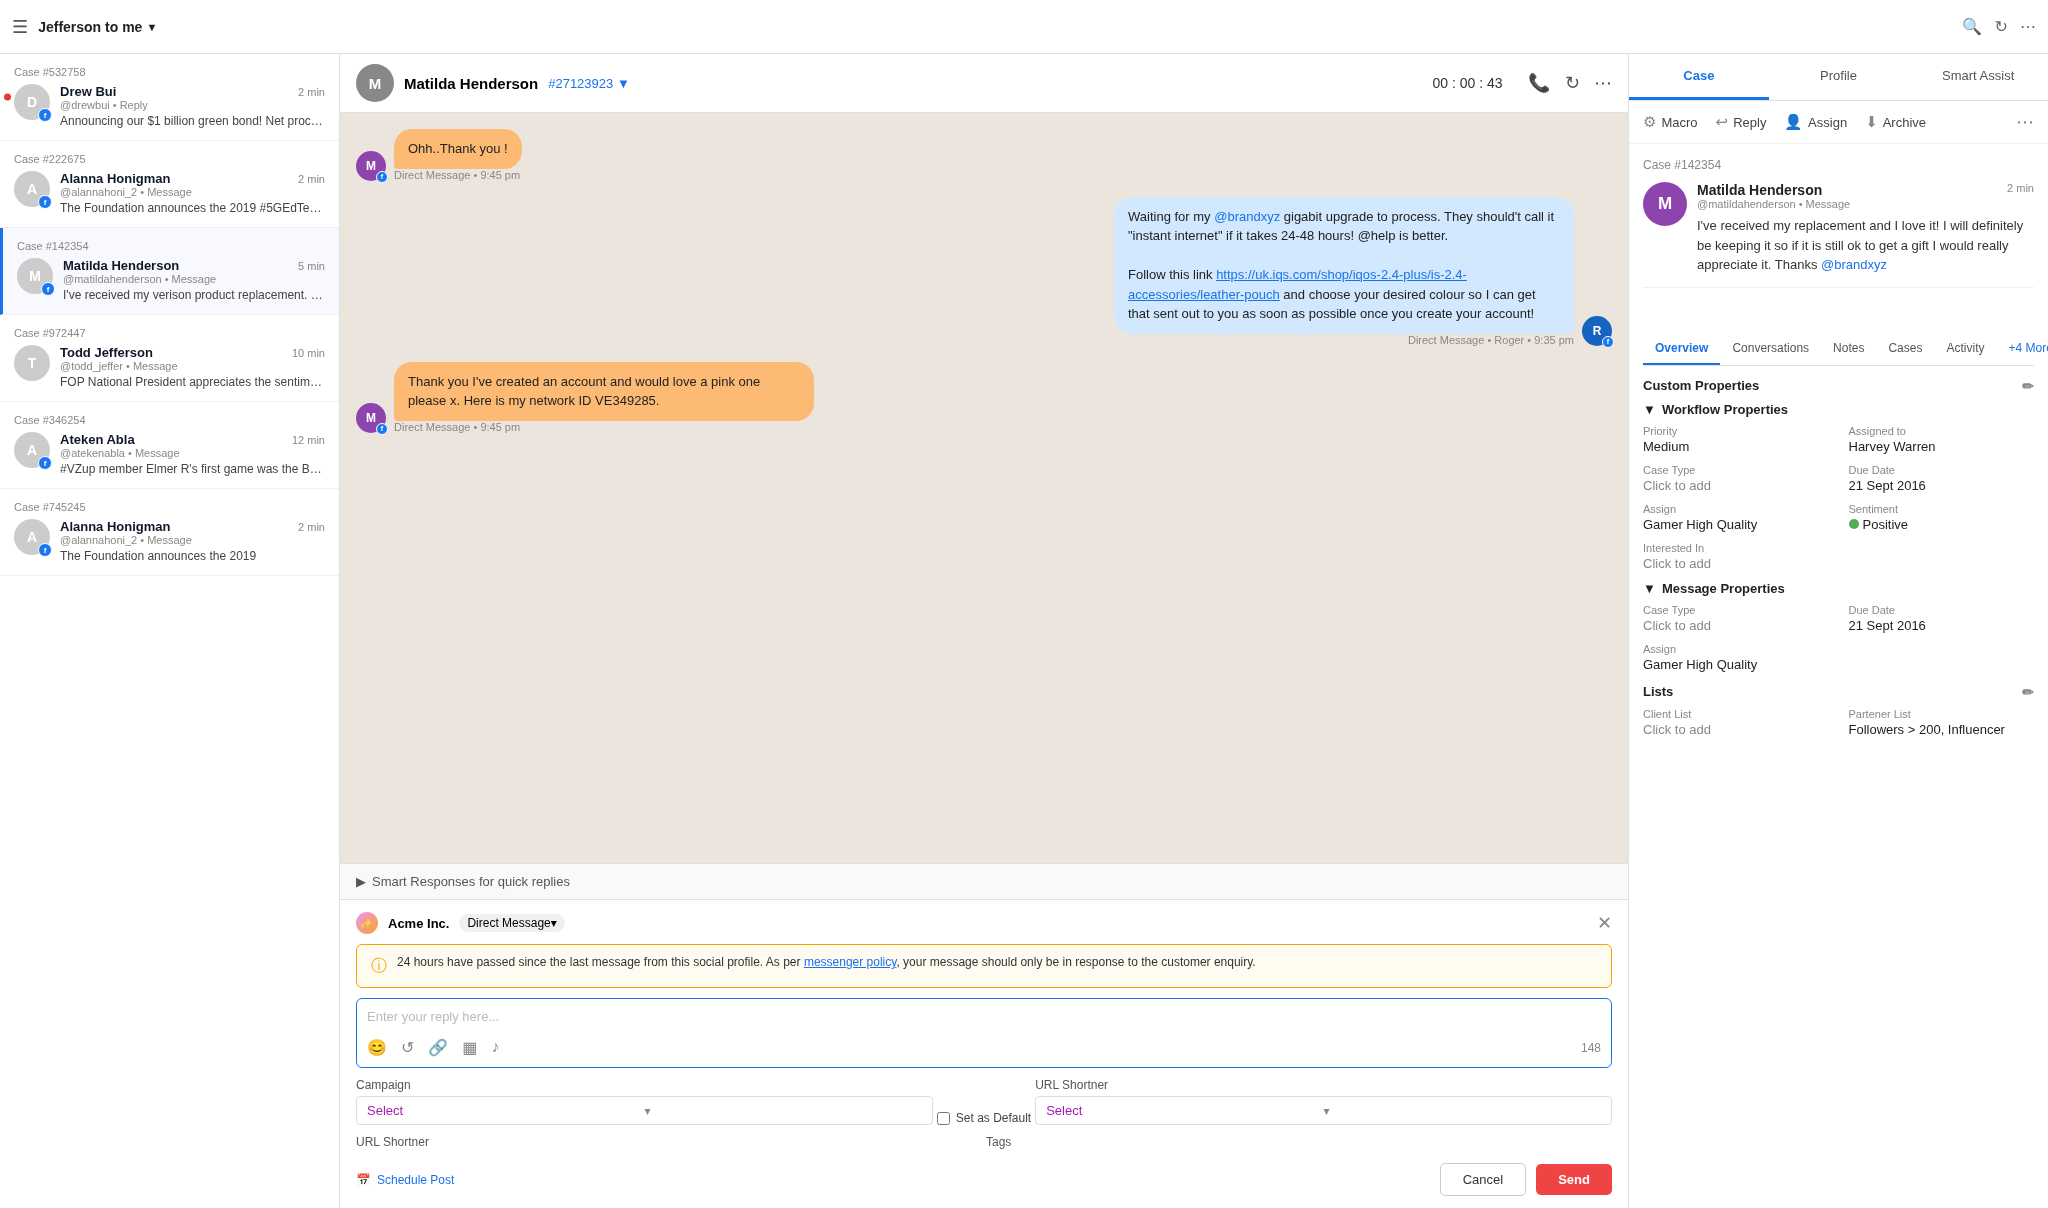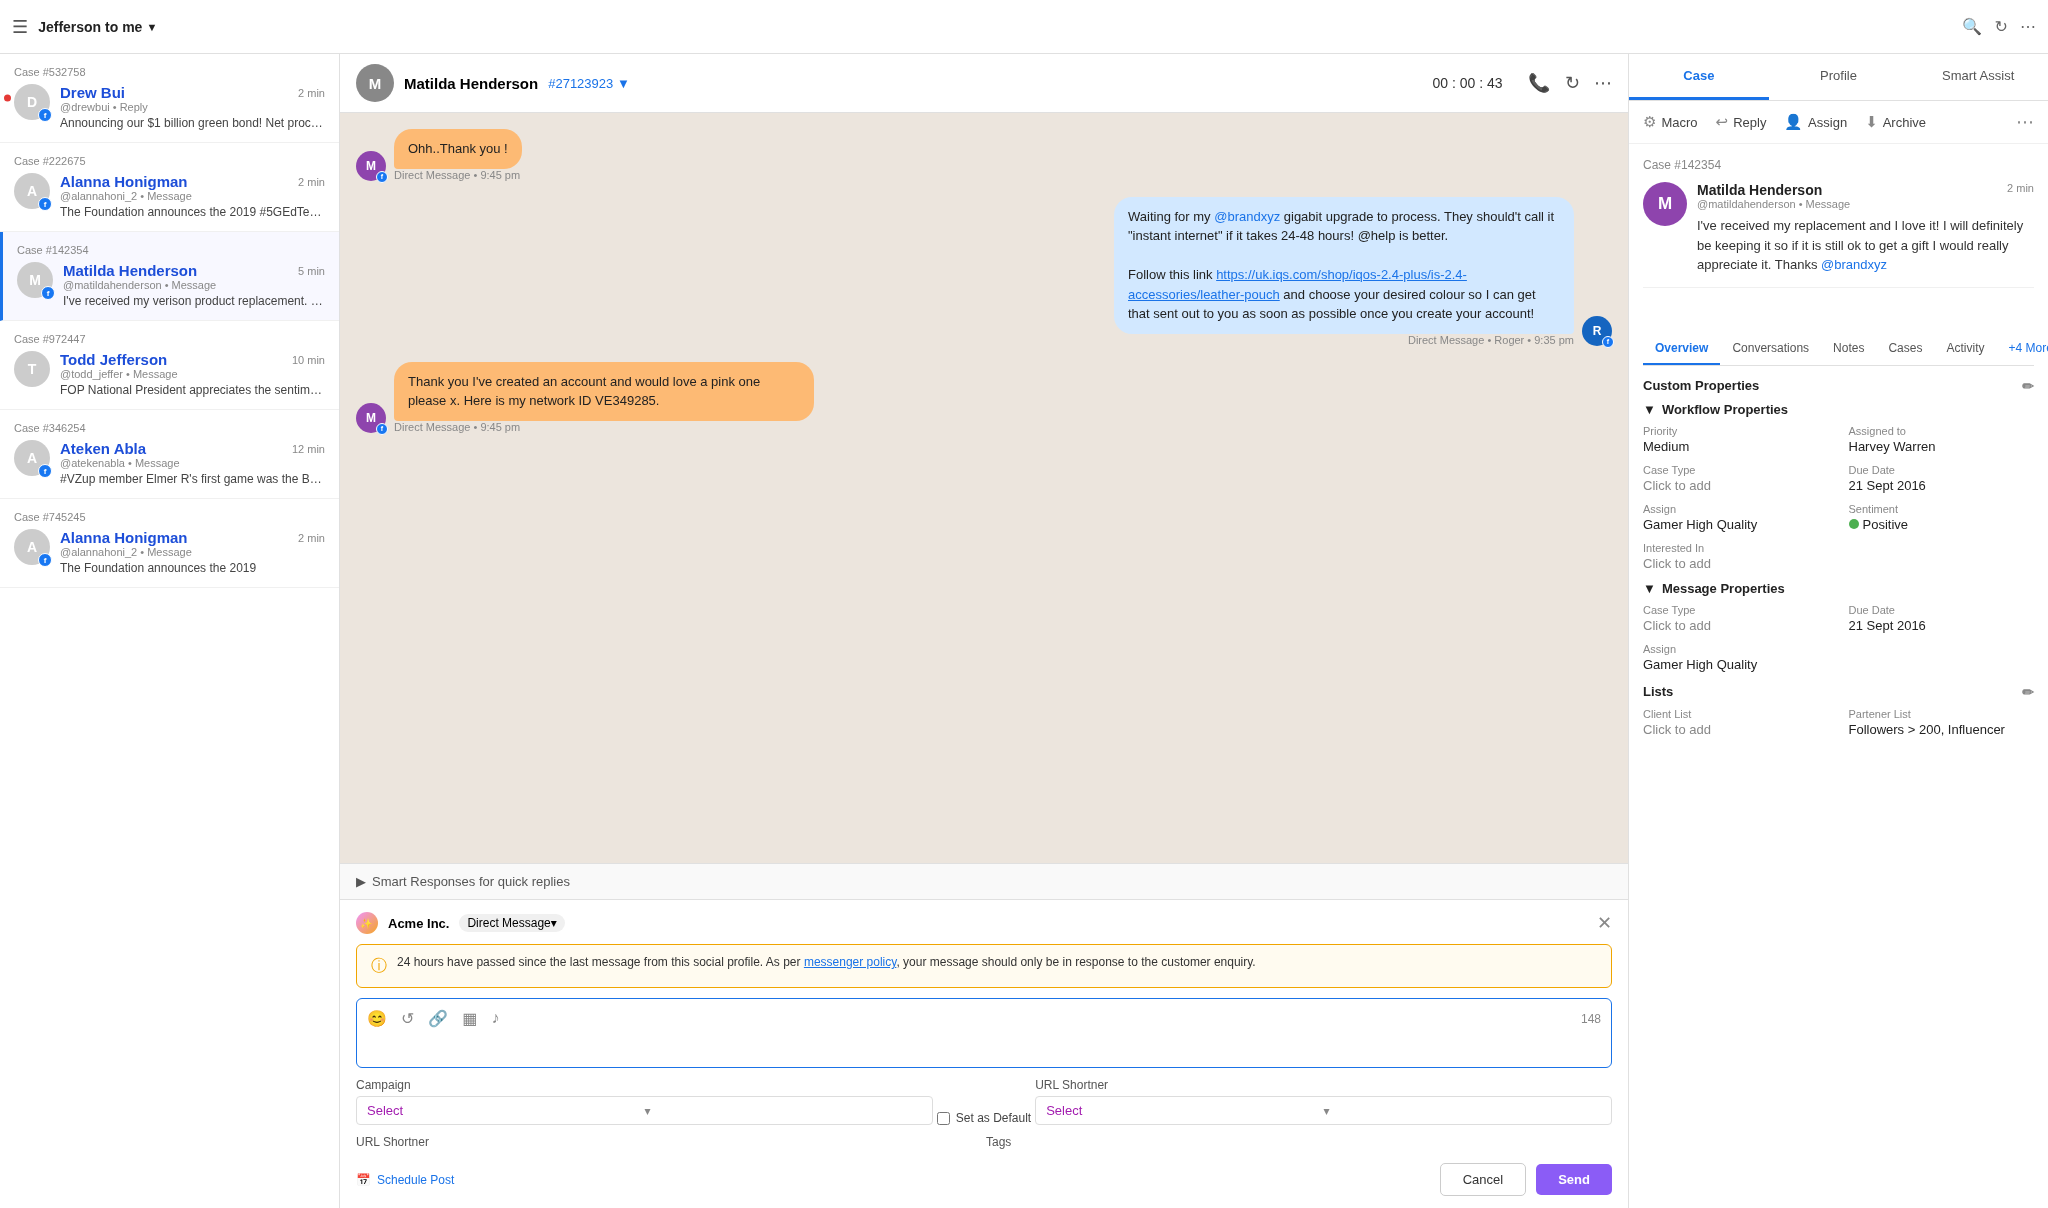--- a/index.html
+++ b/index.html
@@ -20,21 +20,21 @@
 
     .case-item { padding: 12px 14px; border-bottom: 1px solid #f0f0f0; cursor: pointer; position: relative; }
     .case-item.active { border-left: 3px solid #1a73e8; background: #f8f8ff; }
     .case-item .case-num { font-size: 11px; color: #888; margin-bottom: 6px; }
     .case-item .case-body { display: flex; gap: 10px; align-items: flex-start; }
     .case-item .avatar-wrap { position: relative; flex-shrink: 0; }
     .case-item .avatar { width: 36px; height: 36px; border-radius: 50%; background: #ccc; display: flex; align-items: center; justify-content: center; font-weight: 600; font-size: 14px; color: #fff; overflow: hidden; }
     .case-item .social-badge { position: absolute; bottom: -2px; right: -2px; width: 14px; height: 14px; border-radius: 50%; background: #1877f2; display: flex; align-items: center; justify-content: center; font-size: 8px; color: #fff; font-weight: 700; border: 1px solid #fff; }
     .case-item .info { flex: 1; min-width: 0; }
     .case-item .name-row { display: flex; justify-content: space-between; align-items: center; }
-    .case-item .name { font-weight: 600; font-size: 15px; color: #1d4ed8; }
+    .case-item .name { font-weight: 600; font-size: 13px; color: #0f172a; }
     .case-item .time { font-size: 11px; color: #888; white-space: nowrap; }
     .case-item .handle { font-size: 11px; color: #888; margin-bottom: 3px; }
     .case-item .preview { font-size: 12px; color: #444; white-space: nowrap; overflow: hidden; text-overflow: ellipsis; }
     .unread-dot { position: absolute; left: 4px; top: 50%; transform: translateY(-50%); width: 7px; height: 7px; border-radius: 50%; background: #e53935; }
 
     
     .middle-panel { flex: 1; display: flex; flex-direction: column; background: #ece5dd; overflow: hidden; }
     .chat-header { background: #fff; padding: 10px 16px; display: flex; align-items: center; gap: 10px; border-bottom: 1px solid #e0e0e0; }
     .chat-header .avatar { width: 38px; height: 38px; border-radius: 50%; background: #888; display: flex; align-items: center; justify-content: center; color: #fff; font-weight: 700; font-size: 15px; }
     .chat-header .hicons { display: flex; gap: 14px; margin-left: 16px; color: #555; font-size: 18px; cursor: pointer; }
@@ -75,21 +75,21 @@
     .compose-field label { font-size: 12px; color: #555; }
     .compose-field .field-row { display: flex; align-items: center; border: 1px solid #ddd; border-radius: 4px; padding: 6px 10px; background: #fff; cursor: pointer; }
     .compose-field .field-row span { flex: 1; font-size: 13px; color: #a21caf; }
     .compose-field .field-row .chevron { color: #888; font-size: 12px; }
     .compose-field .checkbox-row { display: flex; align-items: center; gap: 6px; font-size: 12px; color: #444; cursor: pointer; }
 
     .reply-bottom { display: flex; align-items: center; gap: 10px; padding-top: 4px; }
     .schedule-btn { display: flex; align-items: center; gap: 6px; color: #1a73e8; font-size: 12px; cursor: pointer; }
     .reply-bottom .spacer { flex: 1; }
     .cancel-btn { border: 1px solid #ccc; background: #fff; padding: 8px 22px; border-radius: 5px; cursor: pointer; font-size: 13px; color: #333; }
-    .send-btn { background: #8b5cf6; color: #fff; border: none; padding: 8px 22px; border-radius: 5px; cursor: pointer; font-size: 13px; font-weight: 600; }
+    .send-btn { background: #ef4444; color: #fff; border: none; padding: 8px 22px; border-radius: 5px; cursor: pointer; font-size: 13px; font-weight: 600; }
 
     
     .right-panel { width: 420px; min-width: 380px; background: #fff; border-left: 1px solid #e0e0e0; display: flex; flex-direction: column; overflow: hidden; }
     .right-tabs { display: flex; border-bottom: 1px solid #e0e0e0; }
     .right-tab { flex: 1; text-align: center; padding: 14px 6px; font-size: 13px; color: #555; cursor: pointer; border-bottom: 3px solid transparent; }
     .right-tab.active { color: #1a73e8; border-bottom: 3px solid #1a73e8; font-weight: 600; }
 
     .right-toolbar { display: flex; align-items: center; padding: 10px 14px; border-bottom: 1px solid #f0f0f0; gap: 18px; }
     .right-toolbar .tool-item { display: flex; align-items: center; gap: 5px; font-size: 13px; color: #444; cursor: pointer; }
     .right-toolbar .tool-item .t-icon { font-size: 15px; color: #888; }
@@ -330,20 +330,21 @@
       </div>
 
       <div class="warning-box">
         <span class="warn-icon">ⓘ</span>
         <span>
           <span>24 hours have passed since the last message from this social profile. As per</span> <a href="#">messenger policy</a><span>, your message should only be in response to the customer enquiry.</span>
         </span>
       </div>
 
       <div class="reply-textarea">
+        <span class="placeholder-text">Enter your reply here...</span>
         <div style="display:flex;justify-content:space-between;align-items:center;">
           <div class="reply-icons">
             <span>😊</span>
             <span>↺</span>
             <span>🔗</span>
             <span>▦</span>
             <span>♪</span>
           </div>
           <span class="char-count">148</span>
         </div>

